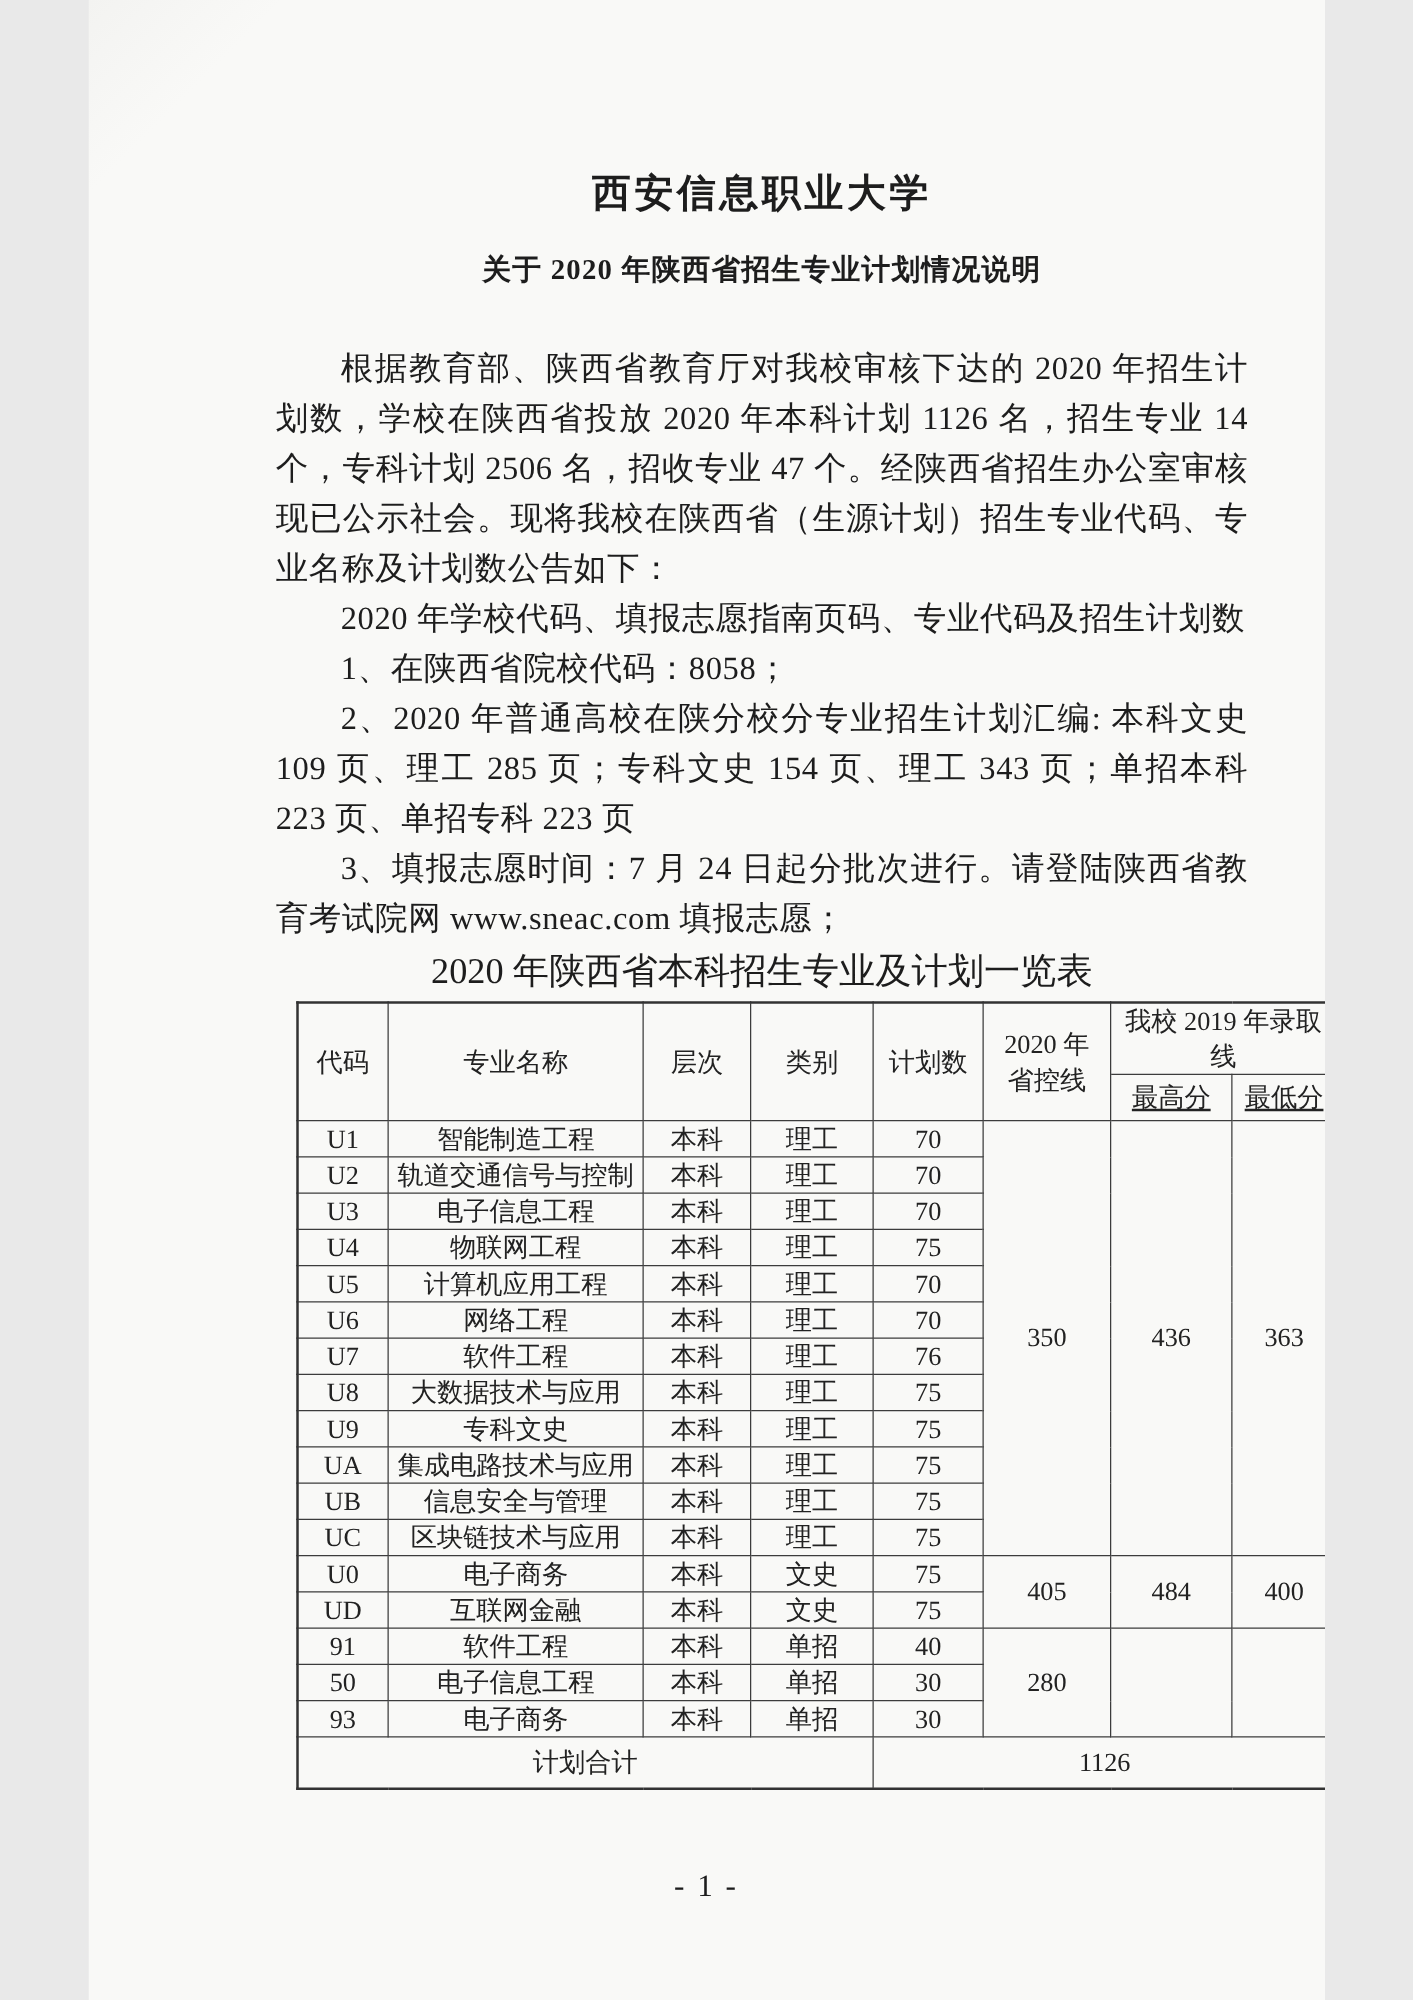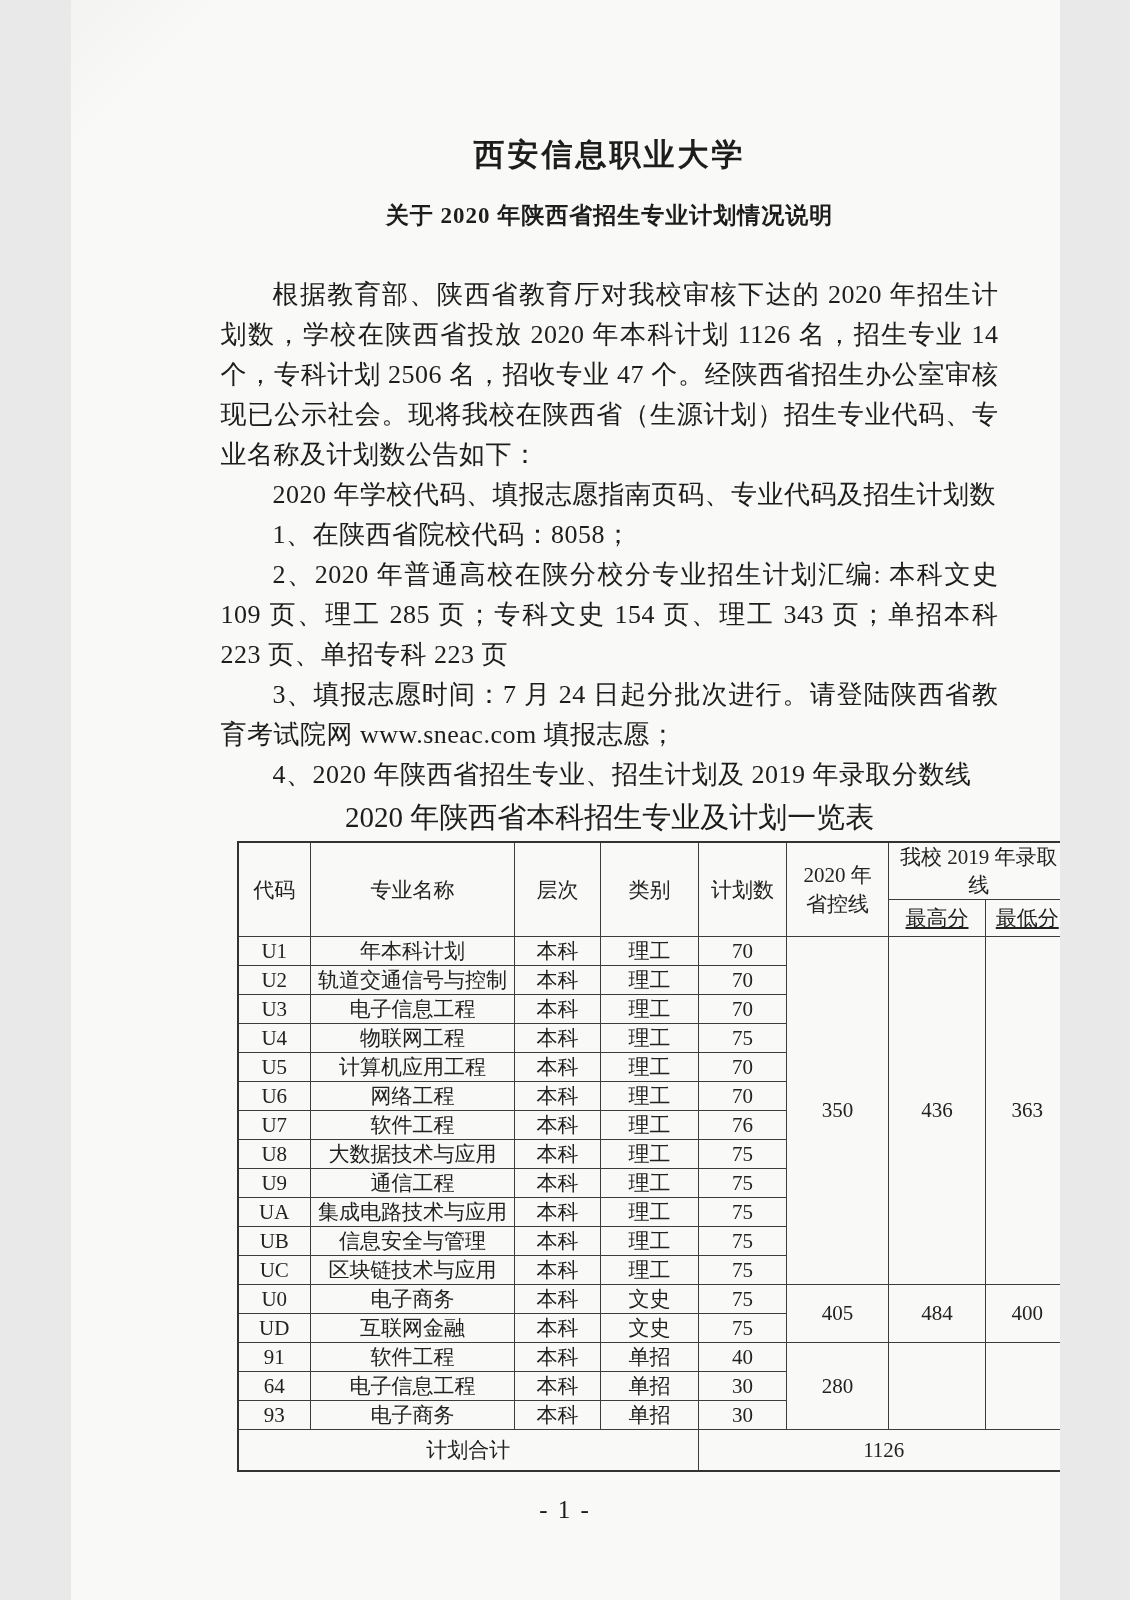--- a/index.html
+++ b/index.html
@@ -81,21 +81,20 @@
 
   <h1 class="doc-title">西安信息职业大学</h1>
   <h2 class="doc-subtitle">关于 2020 年陕西省招生专业计划情况说明</h2>
 
   <div class="body-text">
     <p>根据教育部、陕西省教育厅对我校审核下达的 2020 年招生计划数，学校在陕西省投放 2020 年本科计划 1126 名，招生专业 14 个，专科计划 2506 名，招收专业 47 个。经陕西省招生办公室审核现已公示社会。现将我校在陕西省（生源计划）招生专业代码、专业名称及计划数公告如下：</p>
     <p>2020 年学校代码、填报志愿指南页码、专业代码及招生计划数</p>
     <p>1、在陕西省院校代码：8058；</p>
     <p>2、2020 年普通高校在陕分校分专业招生计划汇编: 本科文史 109 页、理工 285 页；专科文史 154 页、理工 343 页；单招本科 223 页、单招专科 223 页</p>
     <p>3、填报志愿时间：7 月 24 日起分批次进行。请登陆陕西省教育考试院网 www.sneac.com 填报志愿；</p>
-    <p>4、2020 年陕西省招生专业、招生计划及 2019 年录取分数线</p>
   </div>
 
   <div class="table-title">2020 年陕西省本科招生专业及计划一览表</div>
 
   <table class="plan-table">
     <colgroup>
       <col style="width:73px">
         <col style="width:204px">
         <col style="width:86px">
         <col style="width:98px">
@@ -118,21 +117,21 @@
         <th colspan="2">我校 2019 年录取线</th>
       </tr>
       <tr class="hdr-row-2">
         <th>最高分</th>
         <th>最低分</th>
       </tr>
     </thead>
     <tbody>
       <tr class="data-row">
         <td>U1</td>
-        <td>年本科计划</td>
+        <td>智能制造工程</td>
         <td>本科</td>
         <td>理工</td>
         <td>70</td>
         <td rowspan="12">350</td>
         <td rowspan="12">436</td>
         <td rowspan="12">363</td>
       </tr>
       <tr class="data-row">
         <td>U2</td>
         <td>轨道交通信号与控制</td>
@@ -177,21 +176,21 @@
       </tr>
       <tr class="data-row">
         <td>U8</td>
         <td>大数据技术与应用</td>
         <td>本科</td>
         <td>理工</td>
         <td>75</td>
       </tr>
       <tr class="data-row">
         <td>U9</td>
-        <td>通信工程</td>
+        <td>专科文史</td>
         <td>本科</td>
         <td>理工</td>
         <td>75</td>
       </tr>
       <tr class="data-row">
         <td>UA</td>
         <td>集成电路技术与应用</td>
         <td>本科</td>
         <td>理工</td>
         <td>75</td>
@@ -231,21 +230,21 @@
         <td>91</td>
         <td>软件工程</td>
         <td>本科</td>
         <td>单招</td>
         <td>40</td>
         <td rowspan="3">280</td>
         <td rowspan="3"></td>
         <td rowspan="3"></td>
       </tr>
       <tr class="data-row">
-        <td>64</td>
+        <td>50</td>
         <td>电子信息工程</td>
         <td>本科</td>
         <td>单招</td>
         <td>30</td>
       </tr>
       <tr class="data-row">
         <td>93</td>
         <td>电子商务</td>
         <td>本科</td>
         <td>单招</td>

